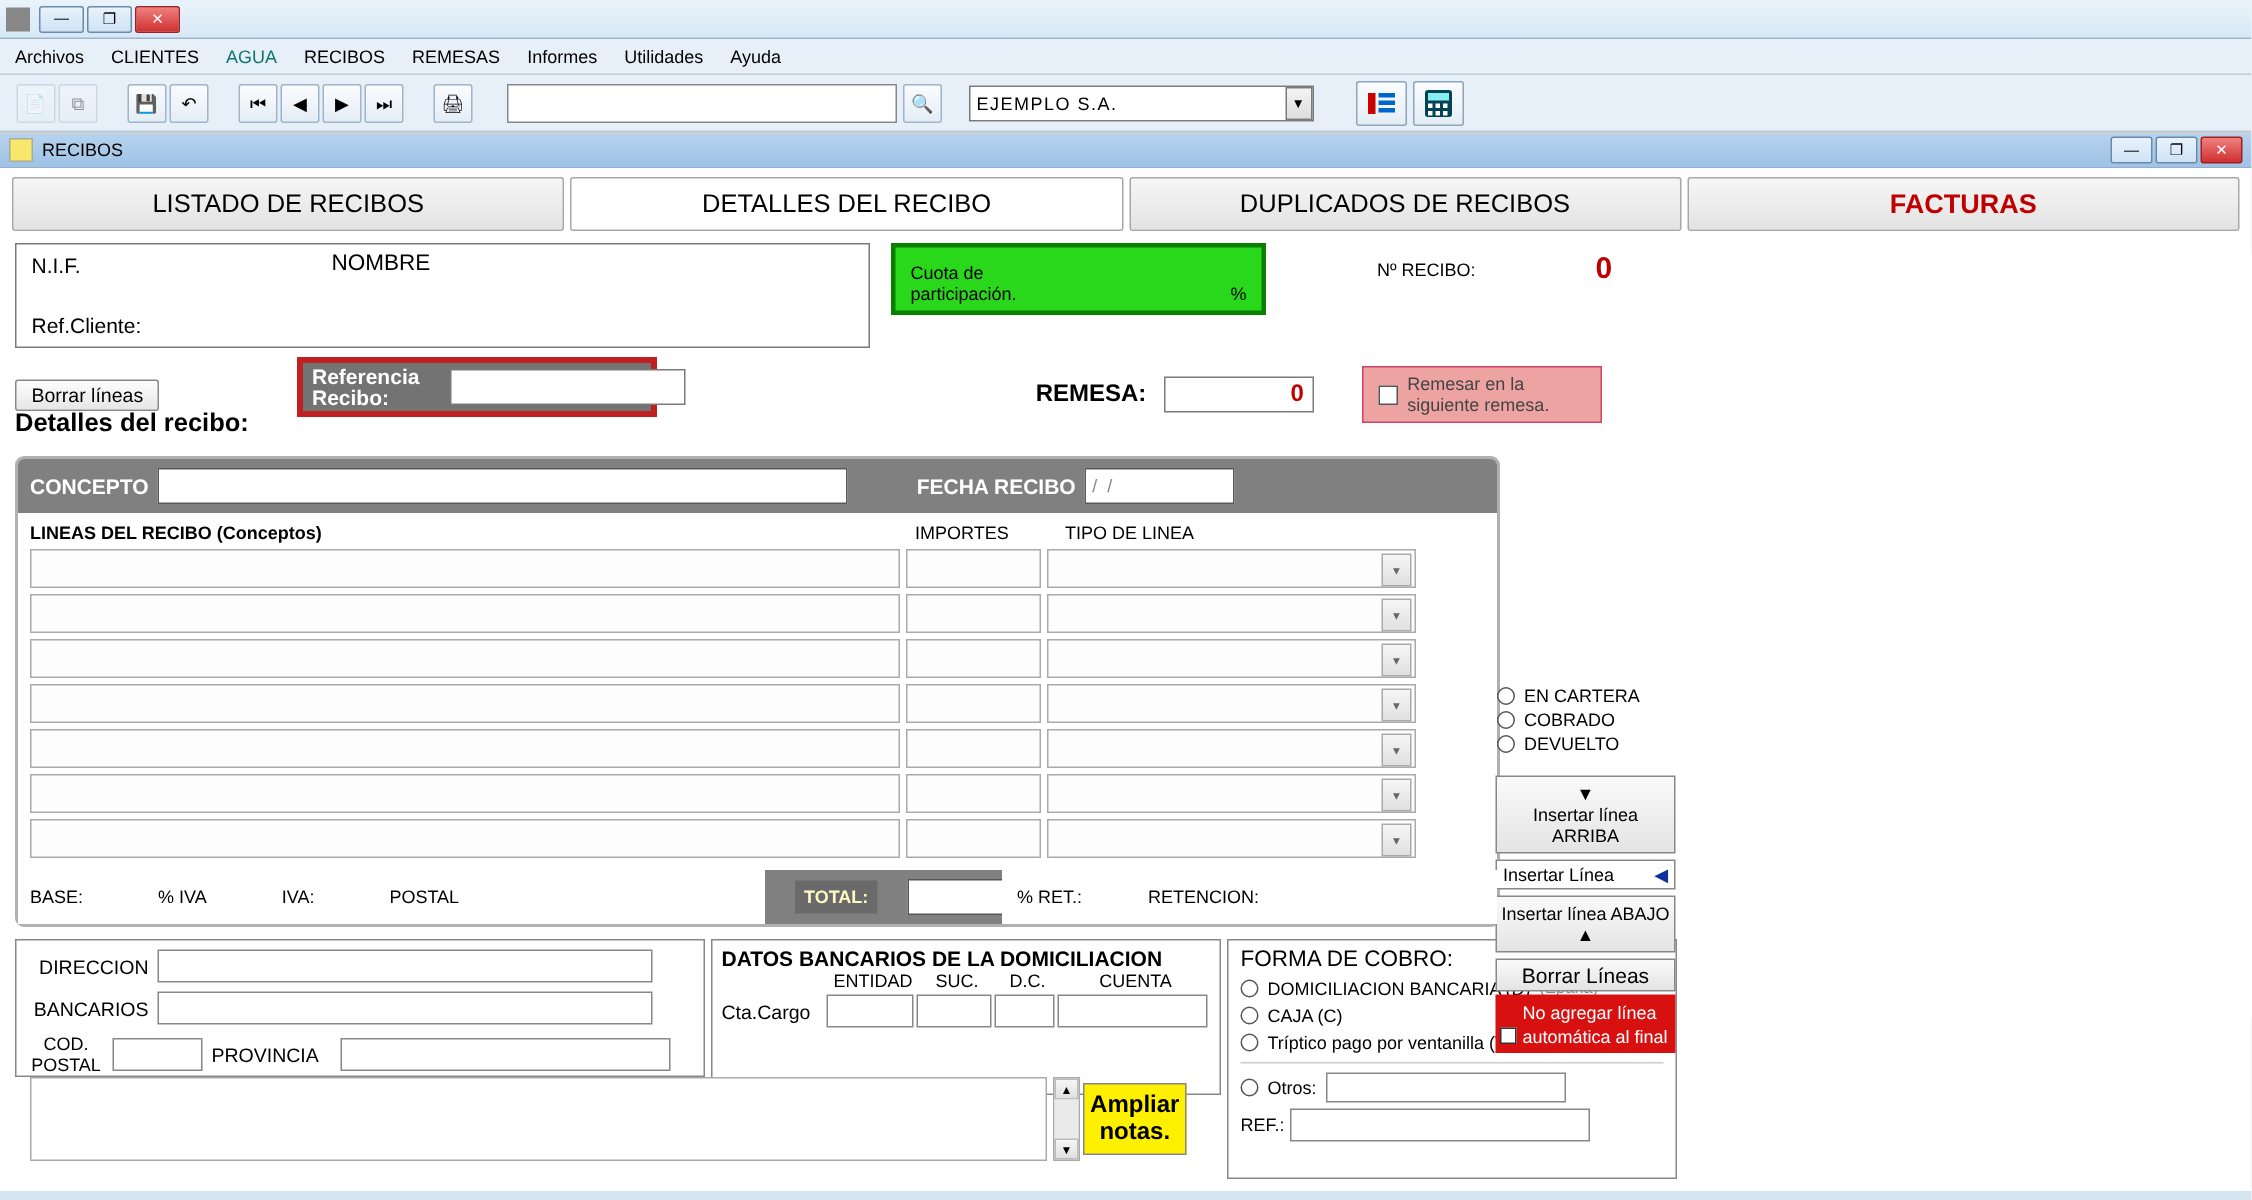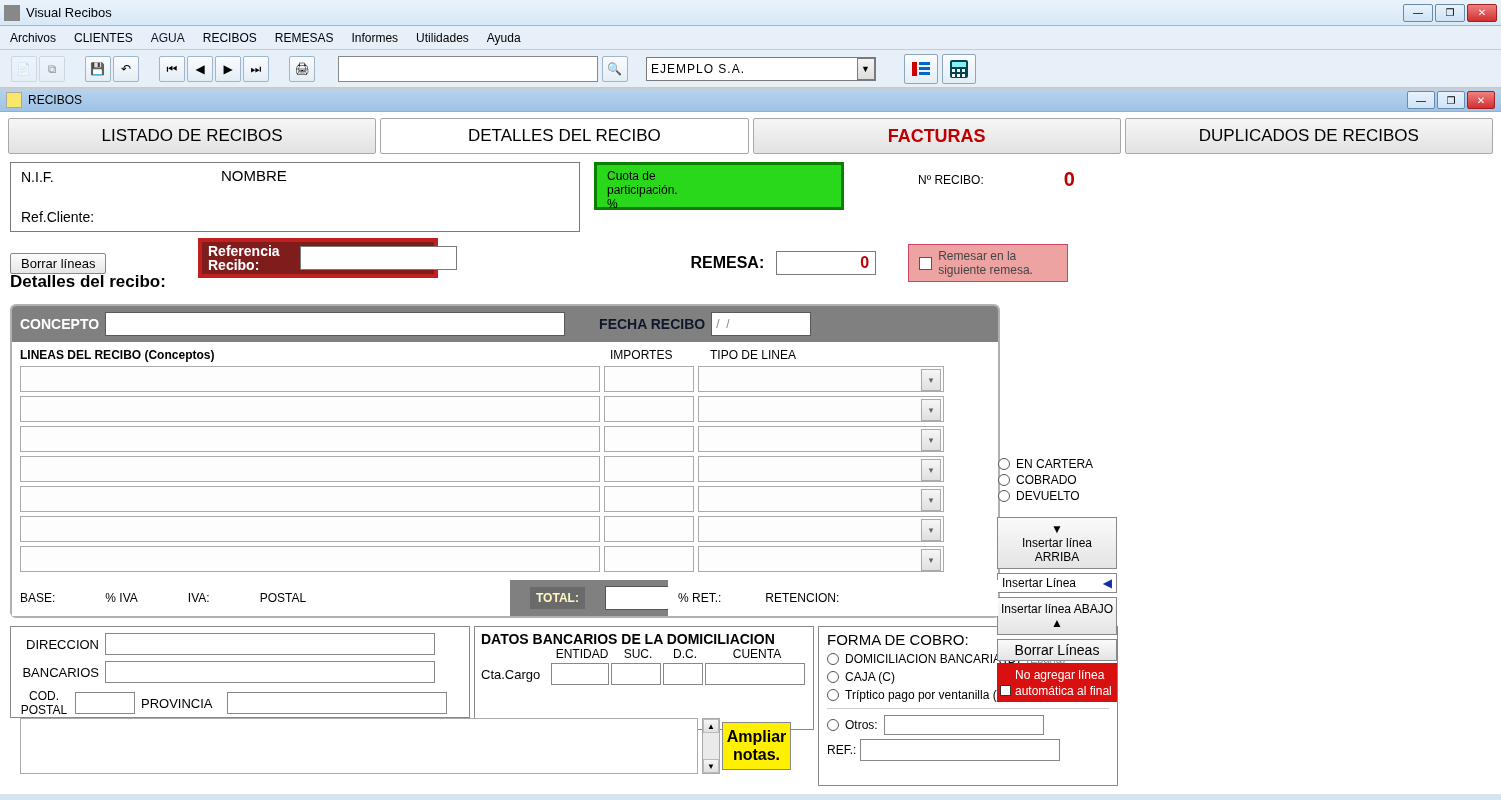--- a/index.html
+++ b/index.html
@@ -9,21 +9,21 @@
 .titlebar { height: 26px; background: linear-gradient(#eaf3fb,#d7e8f6); display: flex; align-items: center; padding: 0 4px; border-bottom: 1px solid #a0b8cc; }
 .titlebar .app-icon { width: 16px; height: 16px; background: #888; margin-right: 6px; }
 .titlebar .title { flex: 1; font-size: 13px; }
 .winbtns { display: flex; gap: 2px; }
 .winbtn { width: 30px; height: 18px; border: 1px solid #6a8aaa; background: linear-gradient(#e8f2fb,#cfe3f5); border-radius: 2px; display:flex;align-items:center;justify-content:center; font-size:10px; }
 .winbtn.close { background: linear-gradient(#f08080,#d03030); color: #fff; border-color:#a02020;}
 
 
 .menubar { height: 24px; background: #e7eff8; display: flex; align-items: center; gap: 18px; padding: 0 10px; border-bottom: 1px solid #bcccd8; font-size:14px; }
 .menubar span { cursor: default; }
-.menubar .disabled { color: #0f172a; }
+.menubar .disabled { color: #0f766e; }
 
 
 .toolbar { height: 38px; background: #e7eff8; display: flex; align-items: center; gap: 4px; padding: 0 8px; border-bottom: 1px solid #bcccd8; }
 .tbtn { width: 26px; height: 26px; border: 1px solid #9fb5ca; background: linear-gradient(#fafcfe,#e4edf5); border-radius: 2px; display:flex;align-items:center;justify-content:center; font-size:12px; }
 .tbtn.disabled { opacity: .4; }
 .tgroup { display:flex; gap:2px; margin-right:10px; padding:2px; border:1px solid transparent; }
 .searchbox { width: 260px; height: 26px; background:#fff; border:1px solid #888; }
 .companysel { width: 230px; height: 24px; background:#fff; border:1px solid #7a7a7a; font-family: "Courier New", monospace; font-size:15px; letter-spacing:1px; padding:0 4px; display:flex; align-items:center; position:relative; }
 .companysel .dd { position:absolute; right:0; top:0; width:18px; height:22px; border:1px solid #7a7a7a; background:linear-gradient(#f4f4f4,#ddd); display:flex;align-items:center;justify-content:center; font-size:9px;}
 .iconbtn { width:34px; height:30px; border:1px solid #8fa5ba; background: linear-gradient(#fafcfe,#e4edf5); border-radius:2px; display:flex; align-items:center; justify-content:center; }
@@ -43,42 +43,42 @@
 
 
 .content { background:#fff; padding:8px 10px; position:relative; }
 
 
 .headerinfo { display:flex; gap:14px; align-items:flex-start; }
 .nif-box { width:570px; height:70px; border:1px solid #7a7a7a; padding:6px 10px; position:relative; }
 .nif-box .lbl { font-size:14px; }
 .nif-box .nombre { position:absolute; top:4px; left:210px; font-size:15px;}
 .nif-box .refc { position:absolute; bottom:6px; left:10px; font-size:14px;}
-.cuota { background:#29d71b; border:3px solid #0b7f00; width:250px; height:48px; display:flex; align-items:flex-start; justify-content:space-between; padding:4px 10px; font-size:16px;flex-direction:column; }
+.cuota { background:#29d71b; border:3px solid #0b7f00; width:250px; height:48px; display:flex; align-items:flex-end; justify-content:space-between; padding:4px 10px; font-size:16px; }
 .nrec { display:flex; align-items:center; gap:80px; font-size:15px; margin-left:60px; margin-top:6px;}
 .nrec .val { color:#c00000; font-weight:bold; font-size:20px; }
 
 
 .row2 { display:flex; align-items:center; gap:12px; margin-top:12px; position:relative;}
 .btn-borrar { border:1px solid #888; background:linear-gradient(#fdfdfd,#e6e6e6); padding:2px 10px; font-size:13px; border-radius:2px;}
-.refbox { width:240px; border:4px solid #c02020; background:#7f1d1d; color:#fff; padding:2px 6px; display:flex; align-items:center; gap:20px; }
+.refbox { width:240px; border:4px solid #c02020; background:#737373; color:#fff; padding:2px 6px; display:flex; align-items:center; gap:20px; }
 .refbox .rlab { font-size:14px; line-height:1; font-weight:bold;}
 .refbox input { flex:1; height:24px; border:1px solid #7a7a7a; background:#fff; }
 .detalles-lbl { font-size:17px; font-weight:bold; position:absolute; left:0; top:28px;}
 .remesa-lbl { font-weight:bold; font-size:16px; margin-left:152px;}
 .remesa-val { width:100px; height:24px; border:1px solid #7a7a7a; background:#fff; color:#c00000; text-align:right; padding:2px 6px; font-size:16px; font-weight:bold; }
 .remesar-box { background:#eea3a3; border:1px solid #c46; padding:4px 10px; font-size:14px; color:#444; display:flex; align-items:center; gap:6px; width:160px; margin-left:20px;}
 .remesar-box .chk { width:13px; height:13px; border:1px solid #555; background:#fff;}
 
 
 .detalle-panel { margin-top:22px; border:2px solid #b0b0b0; border-radius:6px; width:990px; padding:0; position:relative;}
 .concept-bar { background:#808080; height:36px; display:flex; align-items:center; padding:0 8px; gap:6px; border-radius:4px 4px 0 0;}
 .concept-bar .clab { color:#fff; font-weight:bold; font-size:14px;}
 .concept-bar .cinp { flex:1; max-width:460px; height:24px; border:1px solid #5a5a5a; background:#fff; }
-.concept-bar .fr-lab { color:#0f172a; font-size:14px; margin-left:28px; font-weight:bold;}
+.concept-bar .fr-lab { color:#ffffff; font-size:14px; margin-left:40px; font-weight:bold;}
 .concept-bar .fr-inp { width:100px; height:24px; border:1px solid #5a5a5a; background:#fff; padding:0 4px; font-size:12px; color:#888;}
 .lines-head { display:flex; padding:6px 8px 4px; font-size:14px; gap:10px;}
 .lines-head .c1 { width:580px; font-weight:bold;}
 .lines-head .c2 { width:90px;}
 .lines-head .c3 { width:250px;}
 .line-row { display:flex; gap:4px; padding:0 8px 4px; }
 .line-row .cinp1 { width:580px; height:26px; border:1px solid #aaa; background:#fdfdfd; }
 .line-row .cinp2 { width:90px; height:26px; border:1px solid #aaa; background:#fdfdfd; }
 .line-row .cinp3 { width:246px; height:26px; border:1px solid #aaa; background:#fdfdfd; position:relative; }
 .line-row .cinp3::after { content:"▾"; position:absolute; right:2px; top:2px; width:18px; height:20px; border:1px solid #aaa; background:linear-gradient(#f6f6f6,#e0e0e0); display:flex;align-items:center;justify-content:center; font-size:9px; color:#666;}
@@ -131,21 +131,20 @@
 .scroll-v .track { flex:1; background:#eaeaea;}
 .ampliar { width:69px; height:48px; background:#fff000; border:1px solid #888; font-size:16px; font-weight:bold; display:flex; align-items:center; justify-content:center; text-align:center;}
 .notes-box { position:absolute; top:718px; left:20px; width:678px; height:56px; border:1px solid #aaa; background:#fff; }
 
 </style>
 </head>
 <body>
 
 <div class="titlebar">
   <div class="app-icon"></div>
-  <div class="title">Visual Recibos</div>
   <div class="winbtns">
     <div class="winbtn">—</div>
     <div class="winbtn">❐</div>
     <div class="winbtn close">✕</div>
   </div>
 </div>
 
 <div class="menubar">
   <span>Archivos</span>
   <span>CLIENTES</span>
@@ -212,22 +211,22 @@
   <div class="winbtns">
     <div class="winbtn">—</div>
     <div class="winbtn">❐</div>
     <div class="winbtn close">✕</div>
   </div>
 </div>
 
 <div class="tabs">
   <div class="tab">LISTADO DE RECIBOS</div>
   <div class="tab active">DETALLES DEL RECIBO</div>
+  <div class="tab">DUPLICADOS DE RECIBOS</div>
   <div class="tab facturas">FACTURAS</div>
-  <div class="tab">DUPLICADOS DE RECIBOS</div>
 </div>
 
 <div class="content">
 
   <div class="headerinfo">
     <div class="nif-box">
       <div class="lbl">N.I.F.</div>
       <div class="nombre">NOMBRE</div>
       <div class="refc">Ref.Cliente:</div>
     </div>

